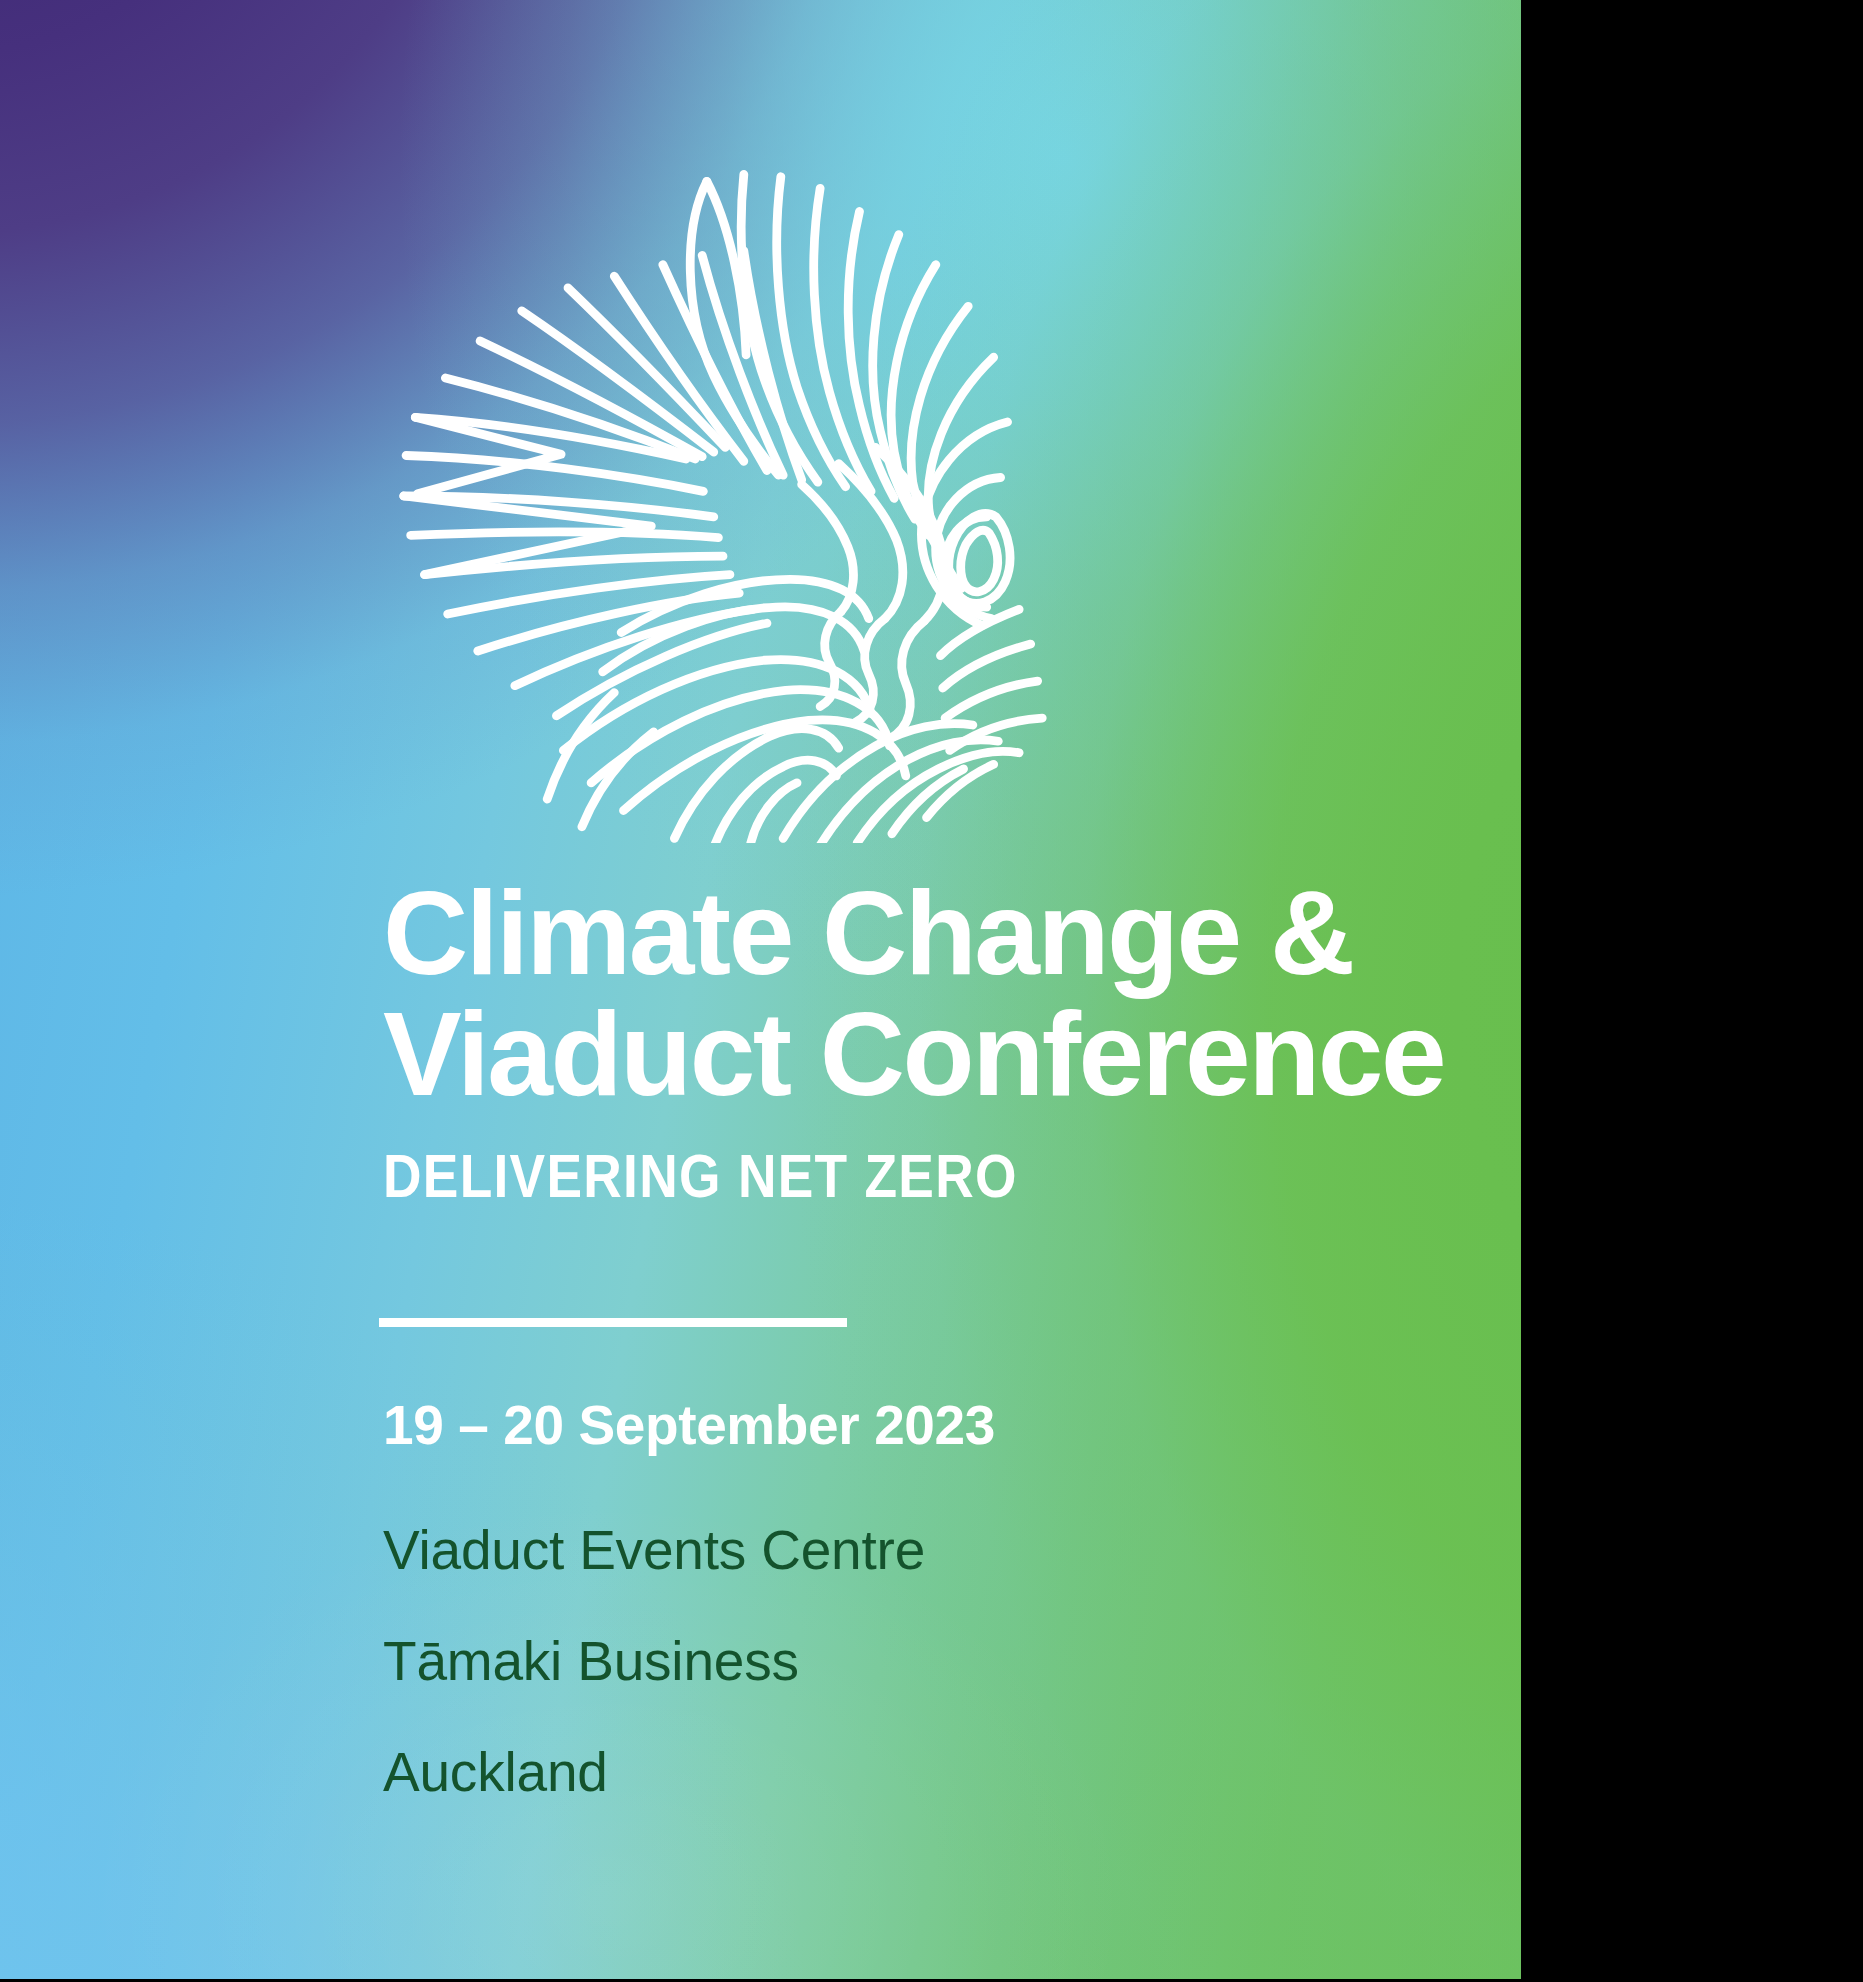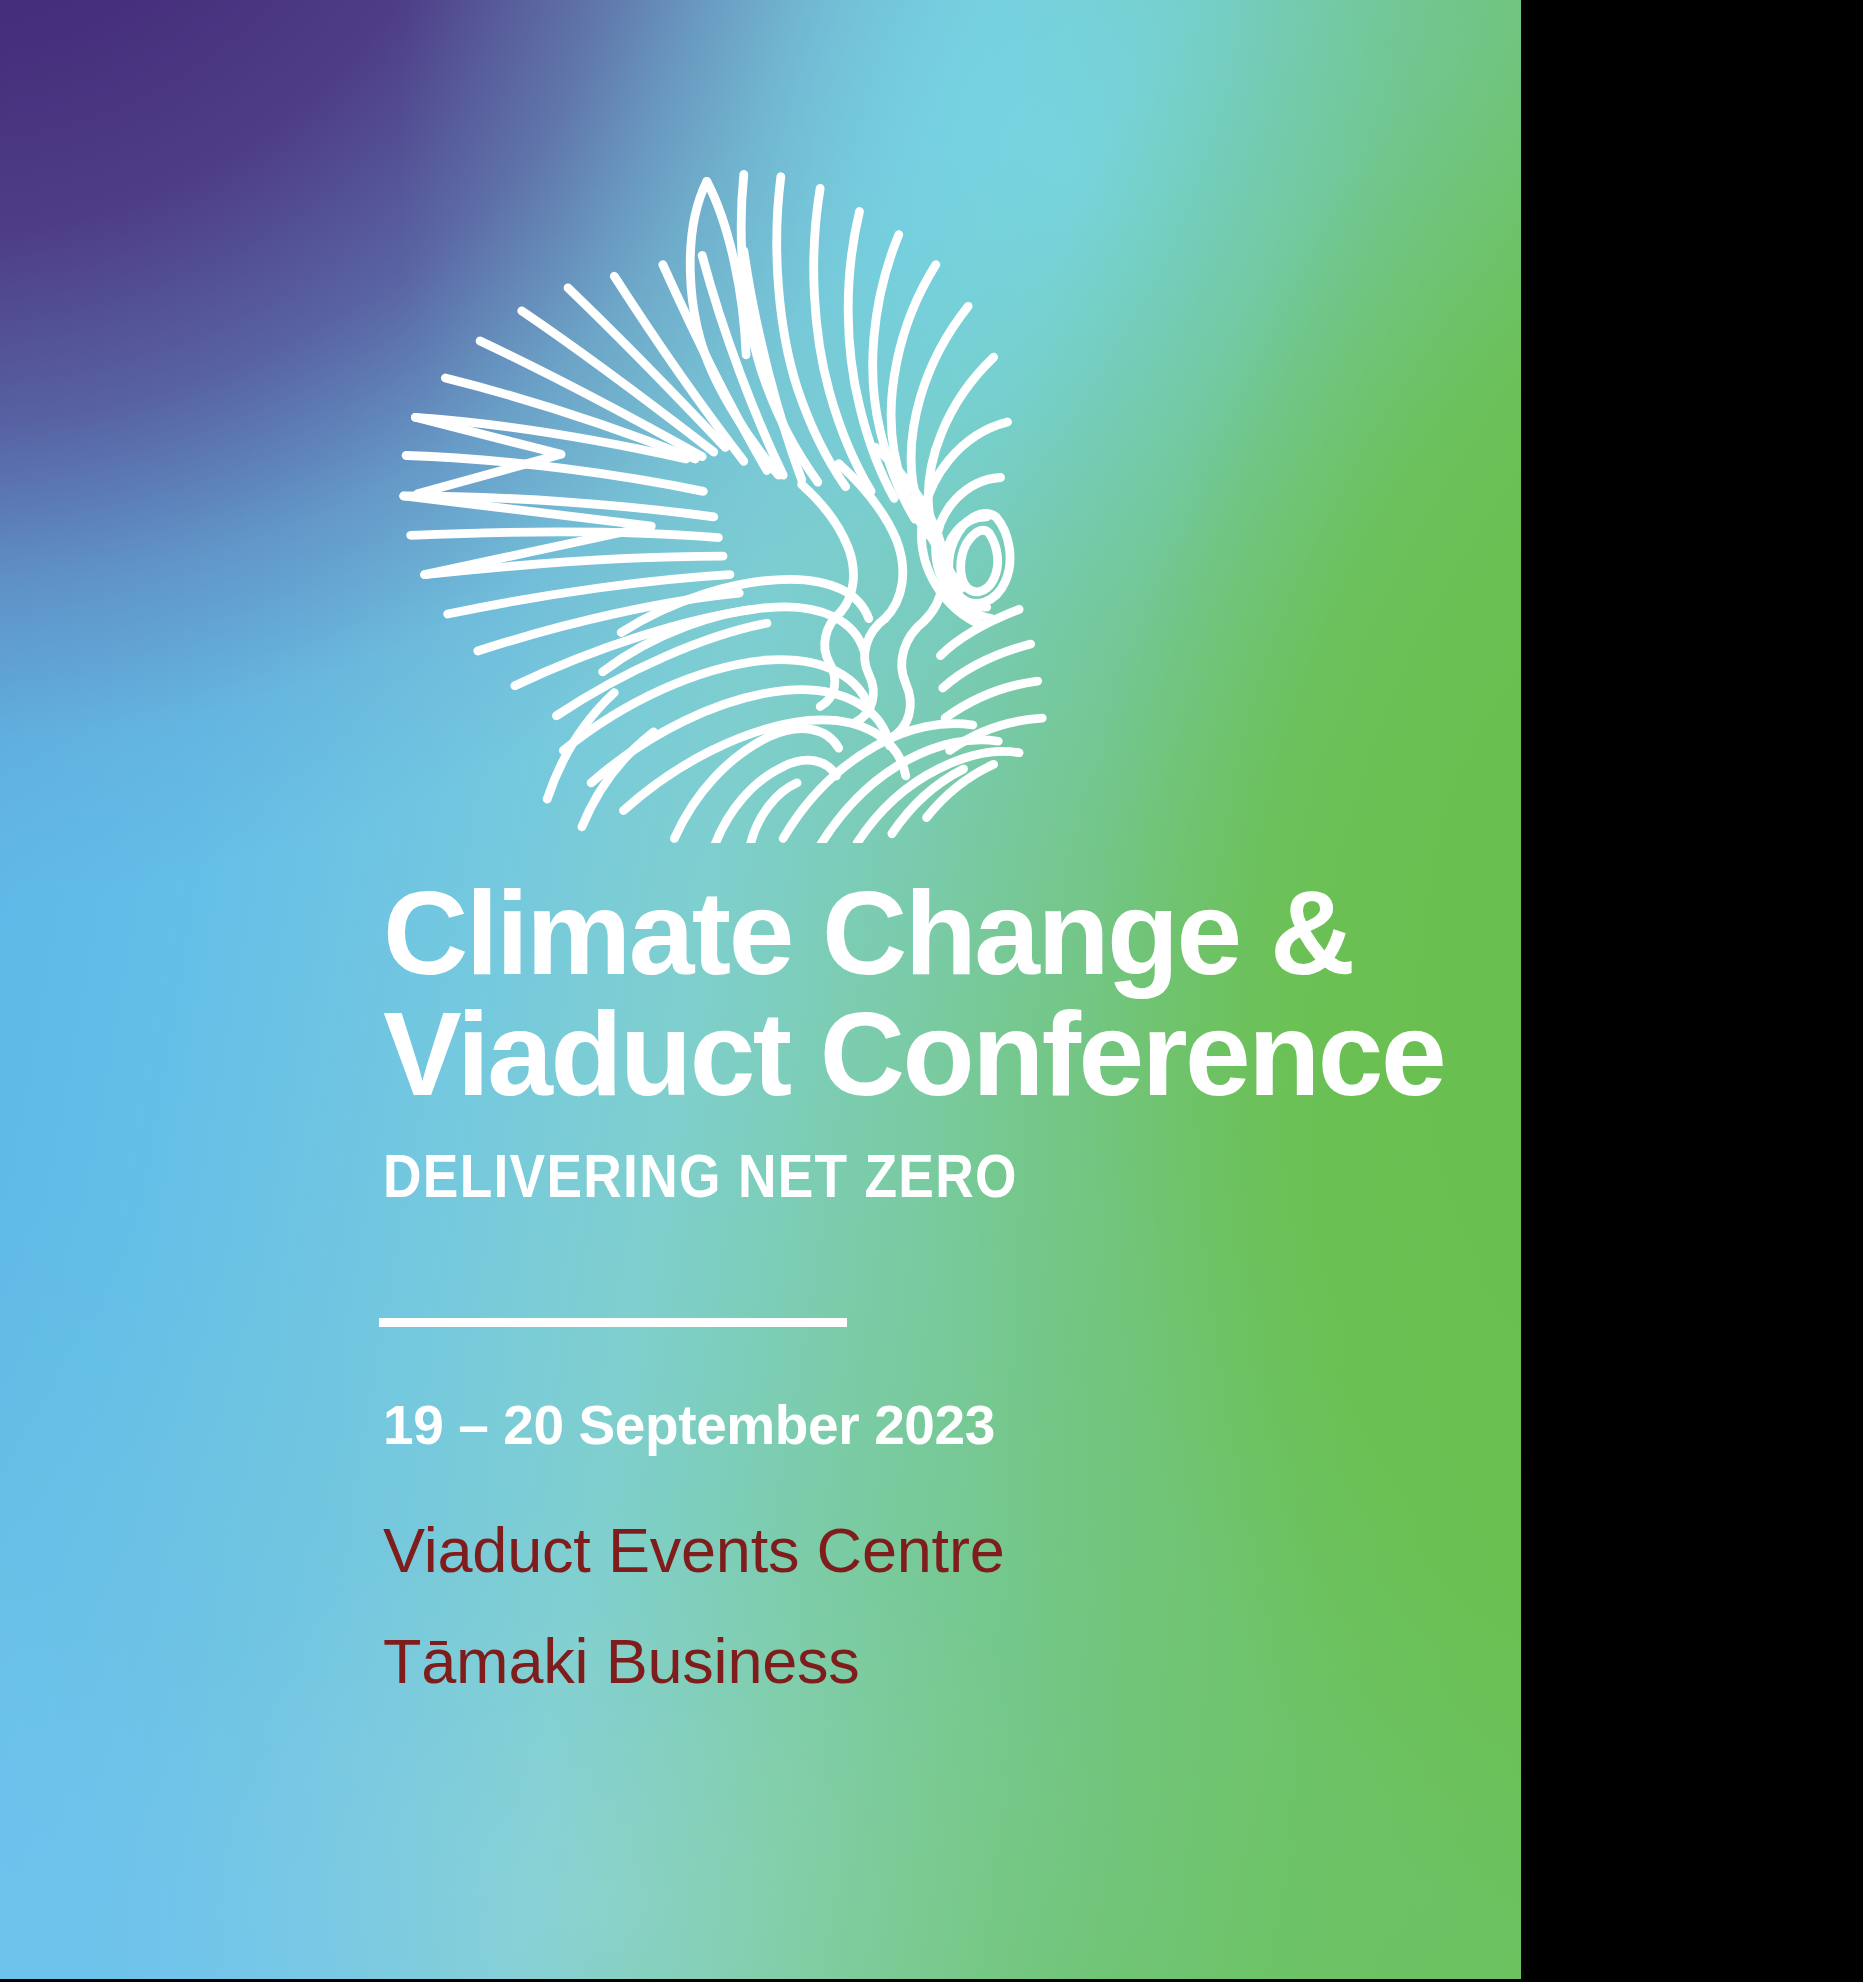--- a/index.html
+++ b/index.html
@@ -176,22 +176,22 @@
     font-size: 55px;
     line-height: 81px;
     font-weight: 700;
     letter-spacing: -0.4px;
     white-space: nowrap;
   }
   .venue-block {
     position: absolute;
     left: 383px;
     top: 1495px;
-    color: #7f1d1d;
-    font-size: 63px;
+    color: #14532d;
+    font-size: 55px;
     line-height: 111px;
     font-weight: 400;
     letter-spacing: -0.2px;
     white-space: nowrap;
   }
   .venue-line { display: block; }
 </style>
 </head>
 <body>
 
@@ -295,19 +295,20 @@
 
     <div class="subtitle">DELIVERING NET ZERO</div>
 
     <div class="divider"></div>
 
     <div class="date-line">19 – 20 September 2023</div>
 
     <div class="venue-block">
       <span class="venue-line">Viaduct Events Centre</span>
       <span class="venue-line">Tāmaki Business</span>
+      <span class="venue-line">Auckland</span>
     </div>
 
   </div>
 
   <div class="bottom-strip"></div>
 </div>
 
 
 </body></html>

